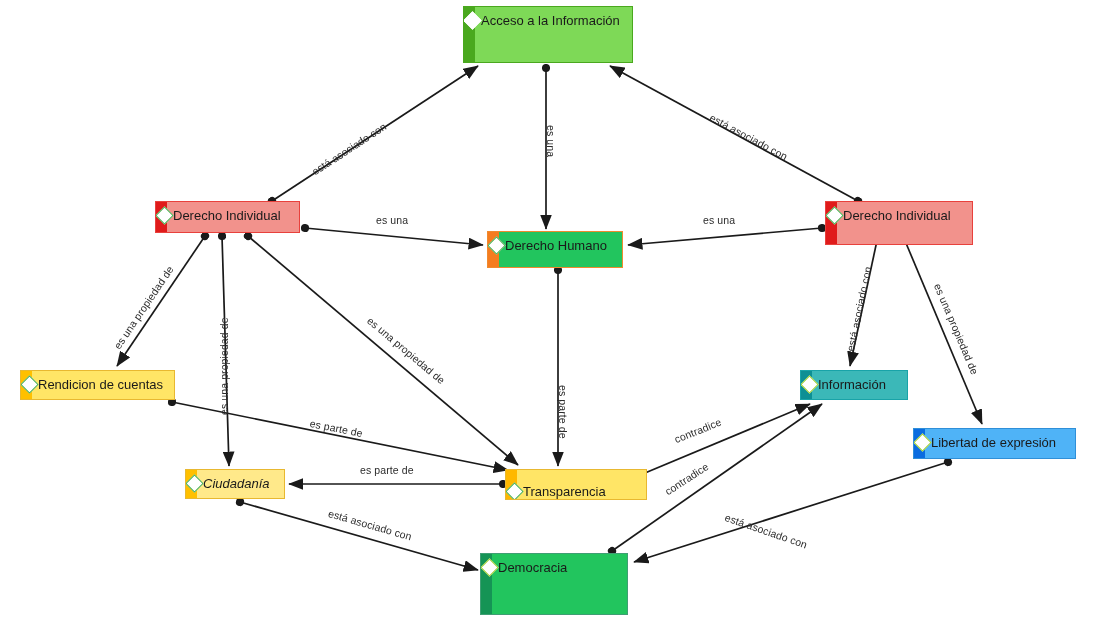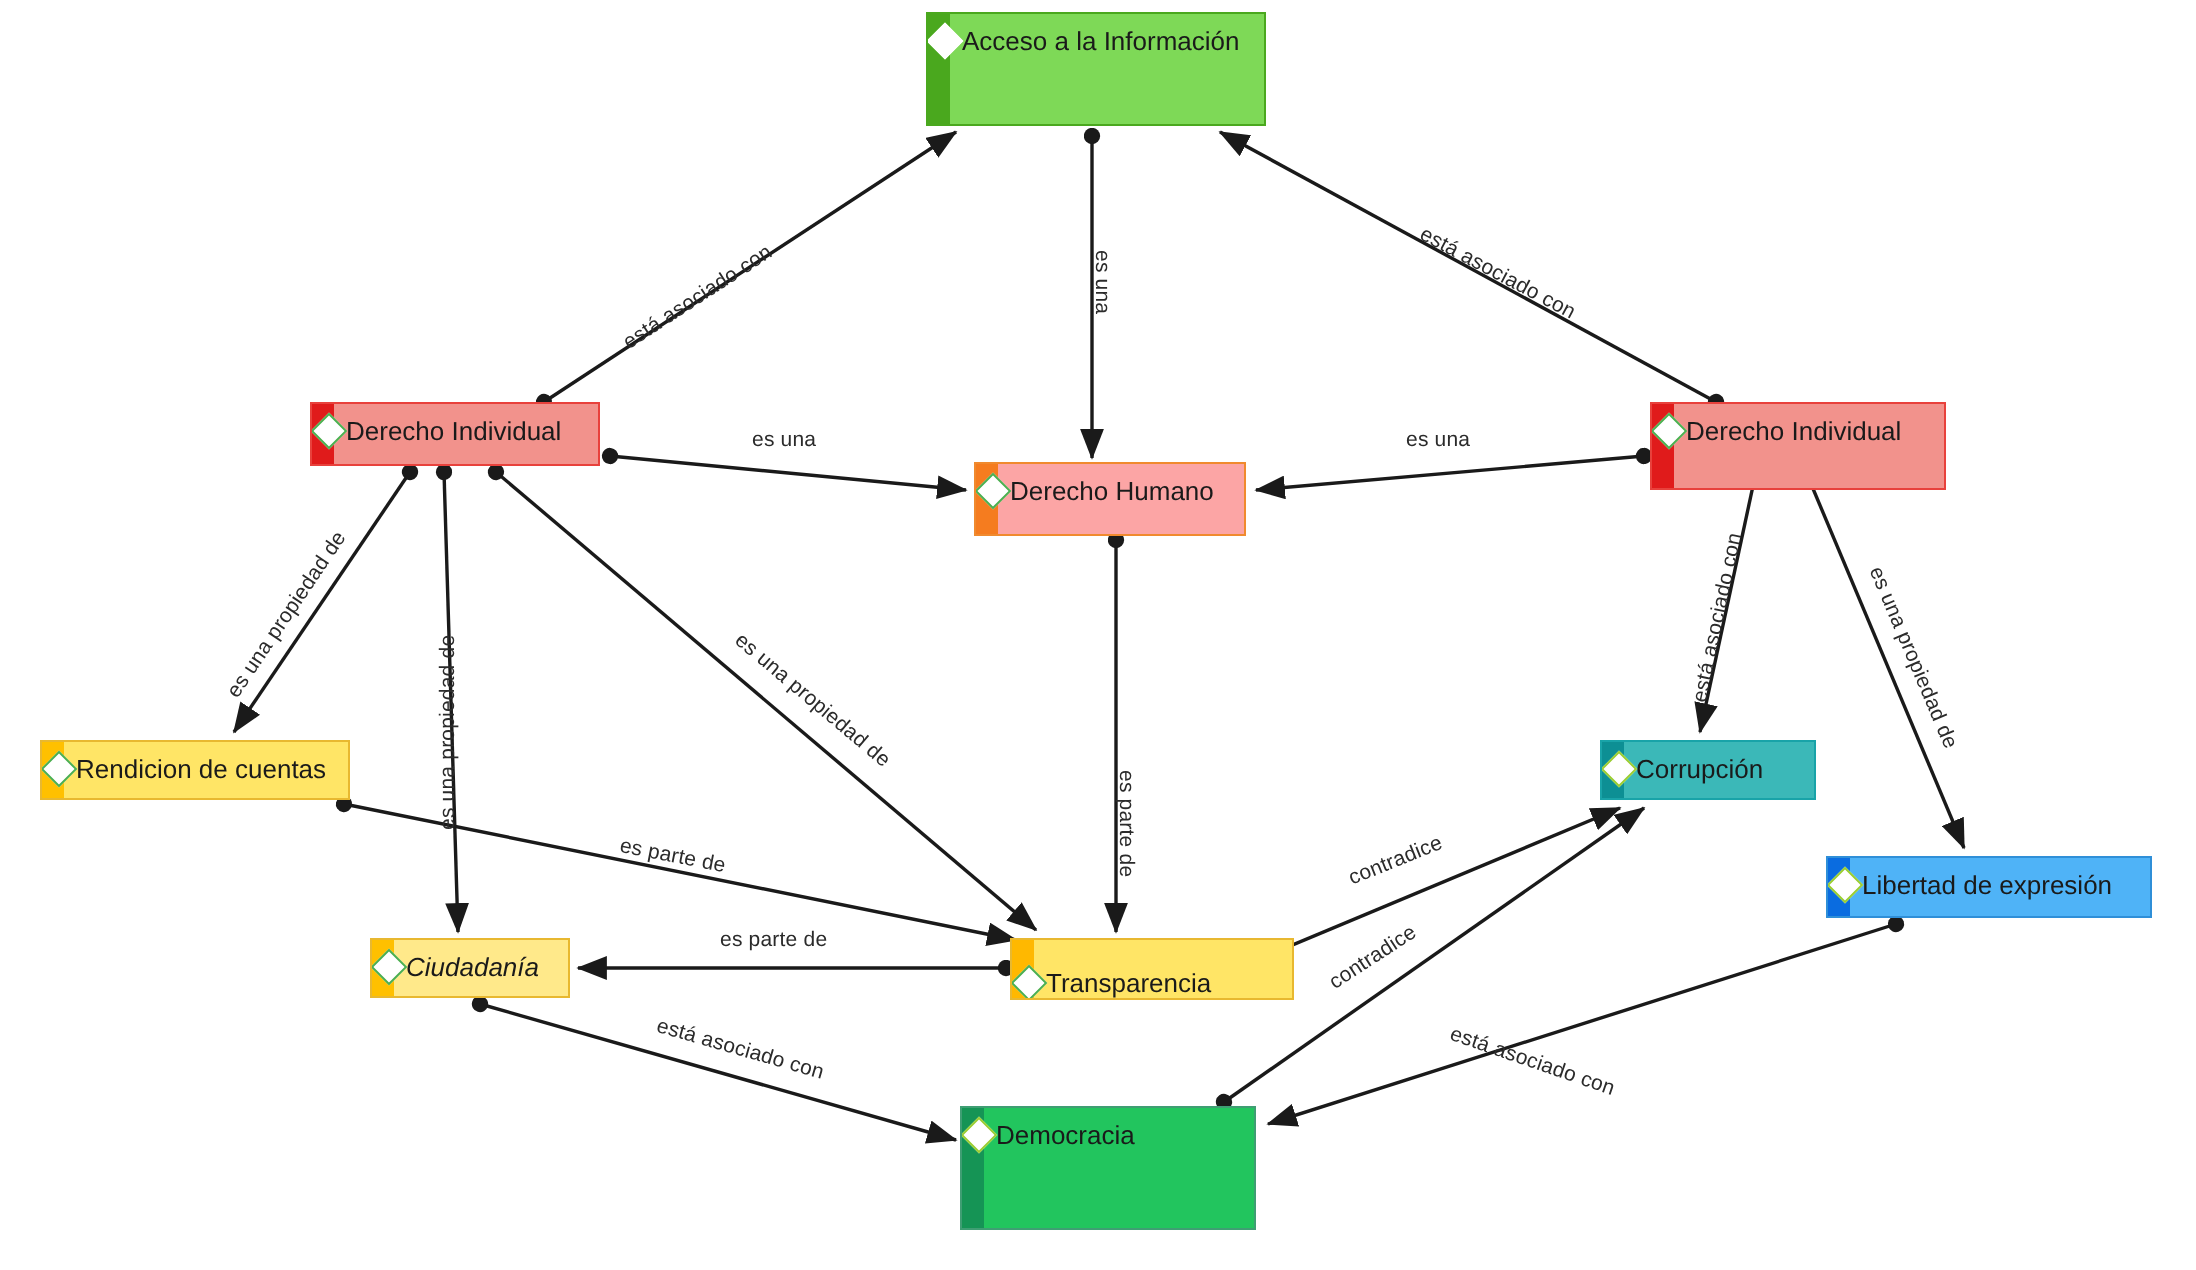--- a/index.html
+++ b/index.html
@@ -142,21 +142,21 @@
           <span class="node-label">Derecho Individual</span>
         </div>
       </div>
       <div class="node" style="left: 825px; top: 201px; width: 148px; height: 44px; background: rgb(242, 146, 140); border-color: rgb(232, 65, 60);">
         <div class="node-bar" style="background: rgb(224, 27, 27);"></div>
         <div class="node-inner">
           <span class="diamond-icon" style="background: rgb(255, 255, 255); border-color: rgb(76, 175, 80);"></span>
           <span class="node-label">Derecho Individual</span>
         </div>
       </div>
-      <div class="node" style="left: 487px; top: 231px; width: 136px; height: 37px; background: #fca5a5; border-color: rgb(240, 138, 46);">
+      <div class="node" style="left: 487px; top: 231px; width: 136px; height: 37px; background: #22c55e; border-color: rgb(240, 138, 46);">
         <div class="node-bar" style="background: rgb(245, 124, 31);"></div>
         <div class="node-inner">
           <span class="diamond-icon" style="background: rgb(255, 255, 255); border-color: rgb(76, 175, 80);"></span>
           <span class="node-label">Derecho Humano</span>
         </div>
       </div>
       <div class="node" style="left: 20px; top: 370px; width: 155px; height: 30px; background: rgb(255, 229, 102); border-color: rgb(232, 184, 48);">
         <div class="node-bar" style="background: rgb(255, 192, 0);"></div>
         <div class="node-inner">
           <span class="diamond-icon" style="background: rgb(255, 255, 255); border-color: rgb(76, 175, 80);"></span>
@@ -174,21 +174,21 @@
         <div class="node-bar" style="background: rgb(255, 184, 0);"></div>
         <div class="node-inner">
           <span class="diamond-icon" style="background: rgb(255, 255, 255); border-color: rgb(76, 175, 80);"></span>
           <span class="node-label">Transparencia</span>
         </div>
       </div>
       <div class="node" style="left: 800px; top: 370px; width: 108px; height: 30px; background: rgb(59, 184, 184); border-color: rgb(25, 163, 168);">
         <div class="node-bar" style="background: rgb(13, 143, 148);"></div>
         <div class="node-inner">
           <span class="diamond-icon" style="background: rgb(255, 255, 255); border-color: rgb(154, 205, 50);"></span>
-          <span class="node-label">Corrupción</span>
+          <span class="node-label">Información</span>
         </div>
       </div>
       <div class="node" style="left: 913px; top: 428px; width: 163px; height: 31px; background: rgb(79, 179, 247); border-color: rgb(47, 143, 216);">
         <div class="node-bar" style="background: rgb(10, 108, 224);"></div>
         <div class="node-inner">
           <span class="diamond-icon" style="background: rgb(255, 255, 255); border-color: rgb(154, 205, 50);"></span>
           <span class="node-label">Libertad de expresión</span>
         </div>
       </div>
       <div class="node" style="left: 480px; top: 553px; width: 148px; height: 62px; background: #22c55e; border-color: rgb(63, 158, 115);">

